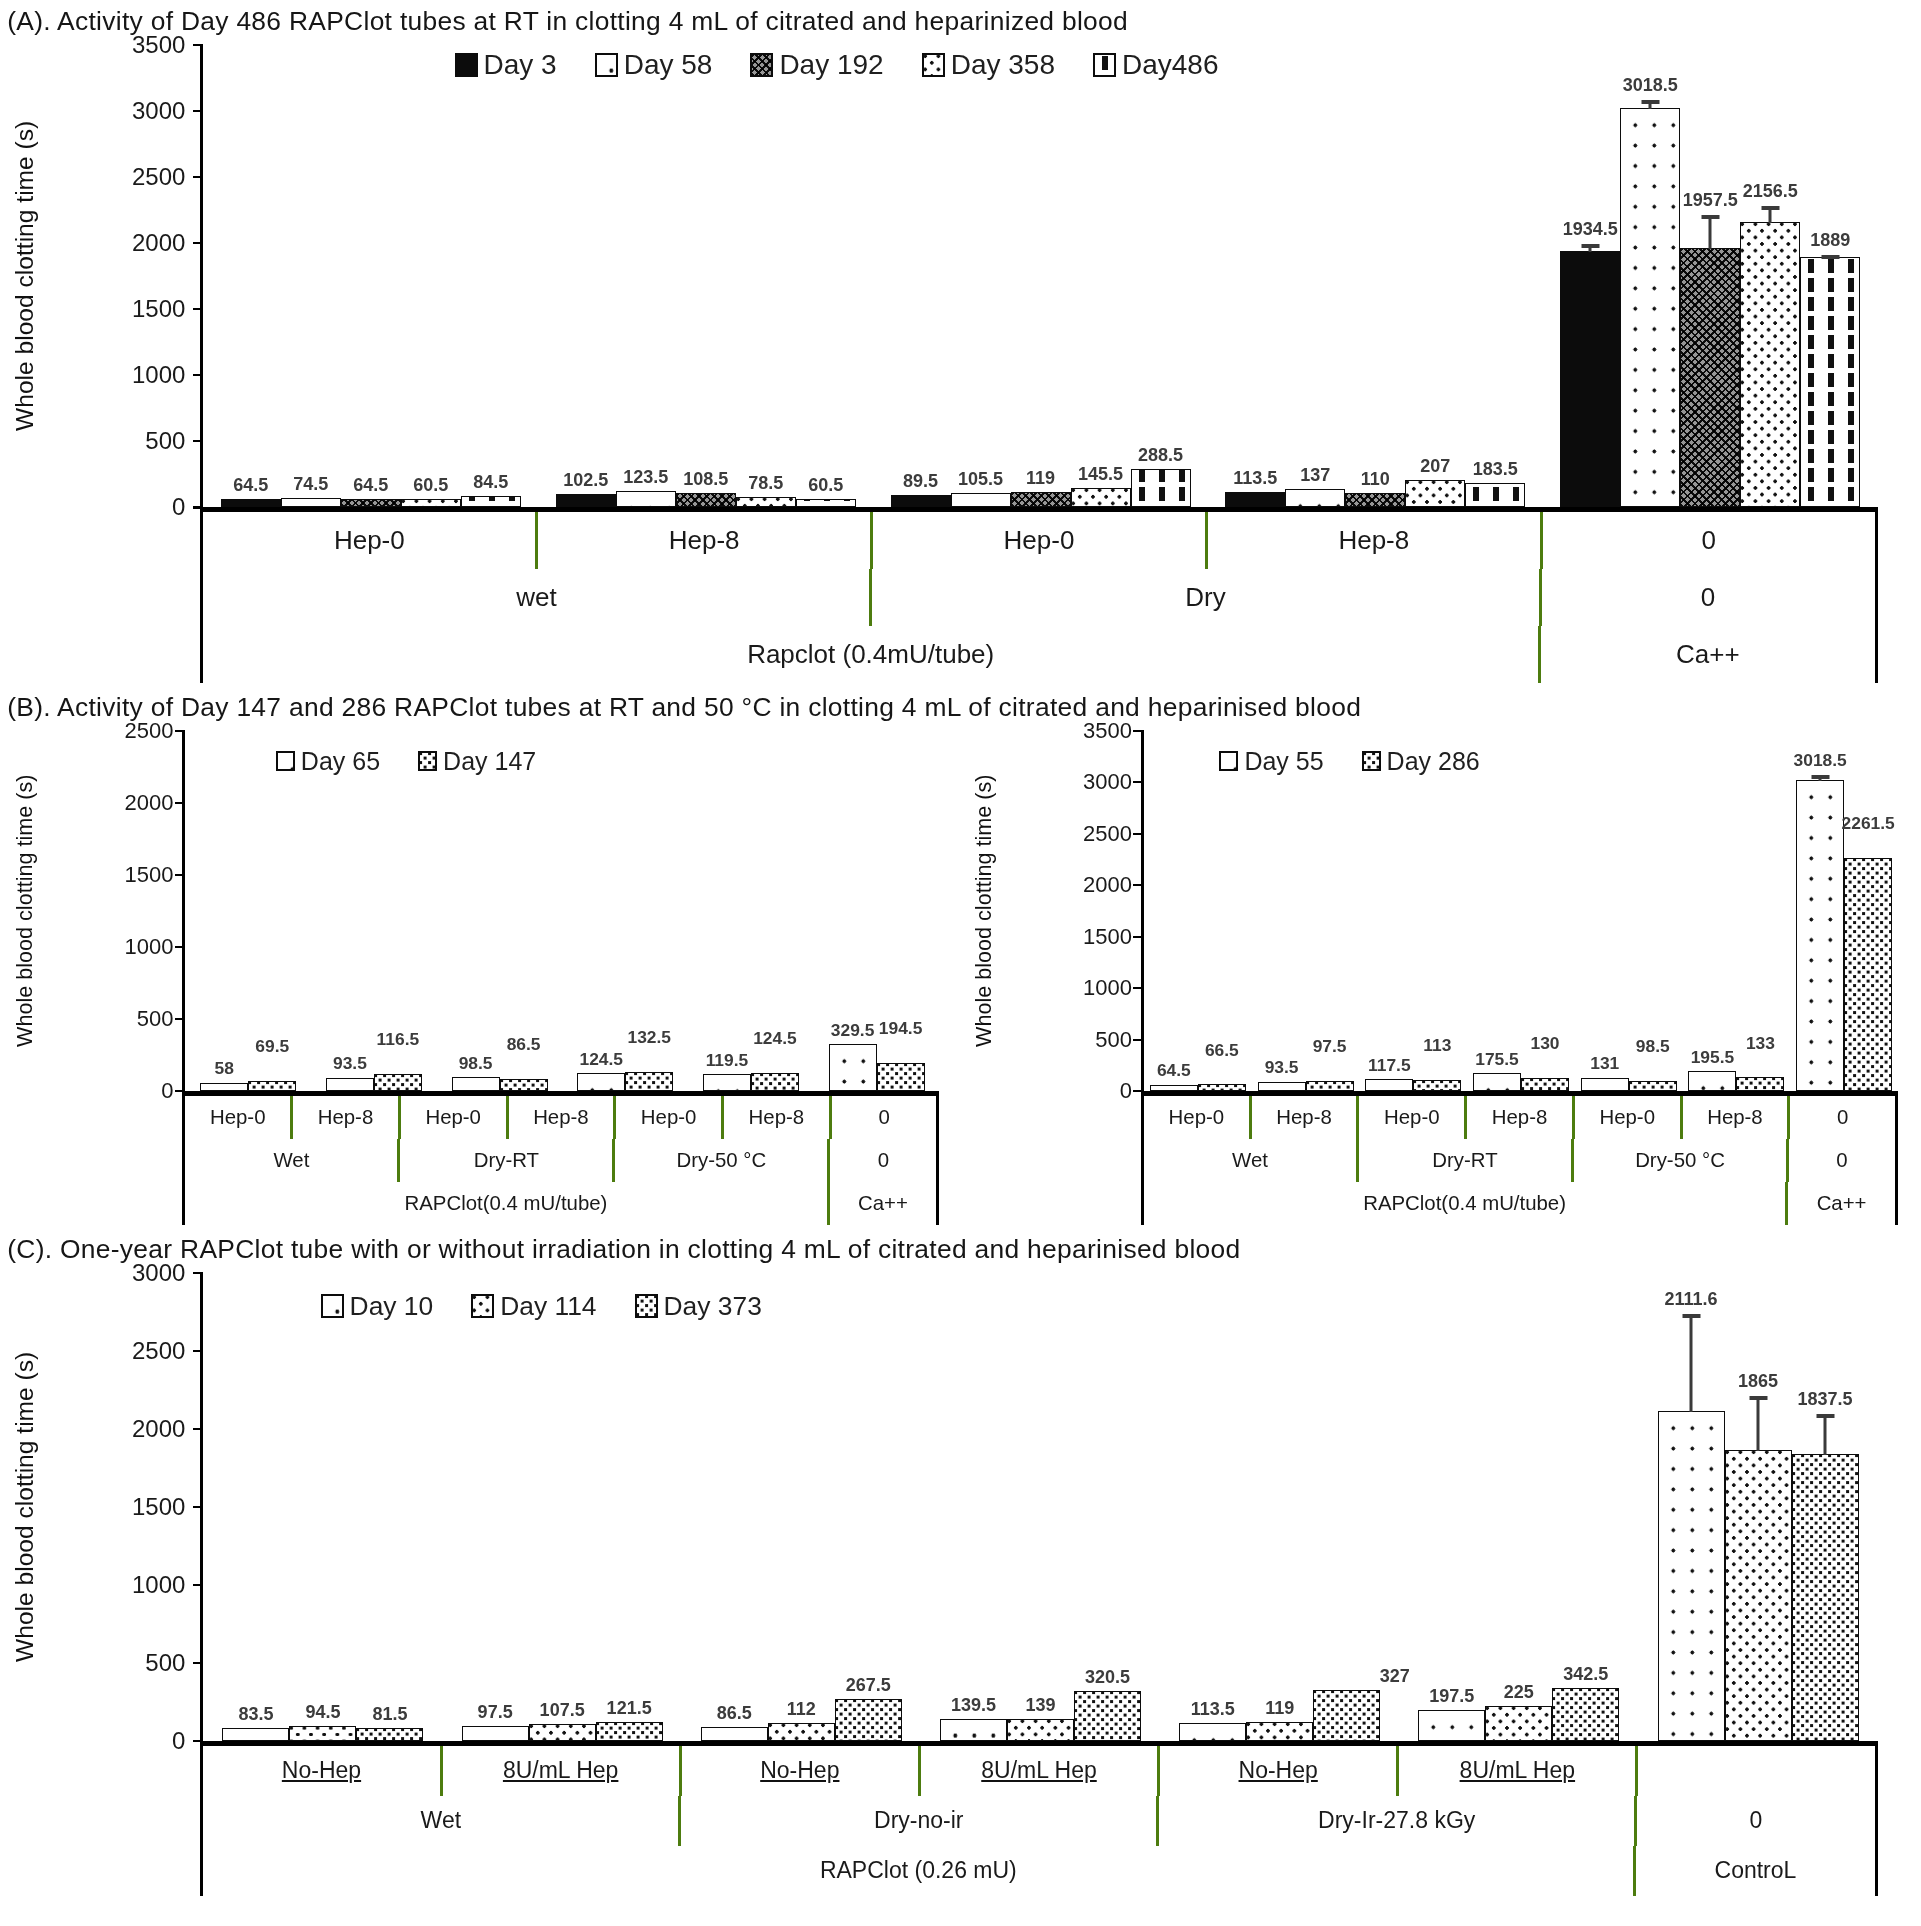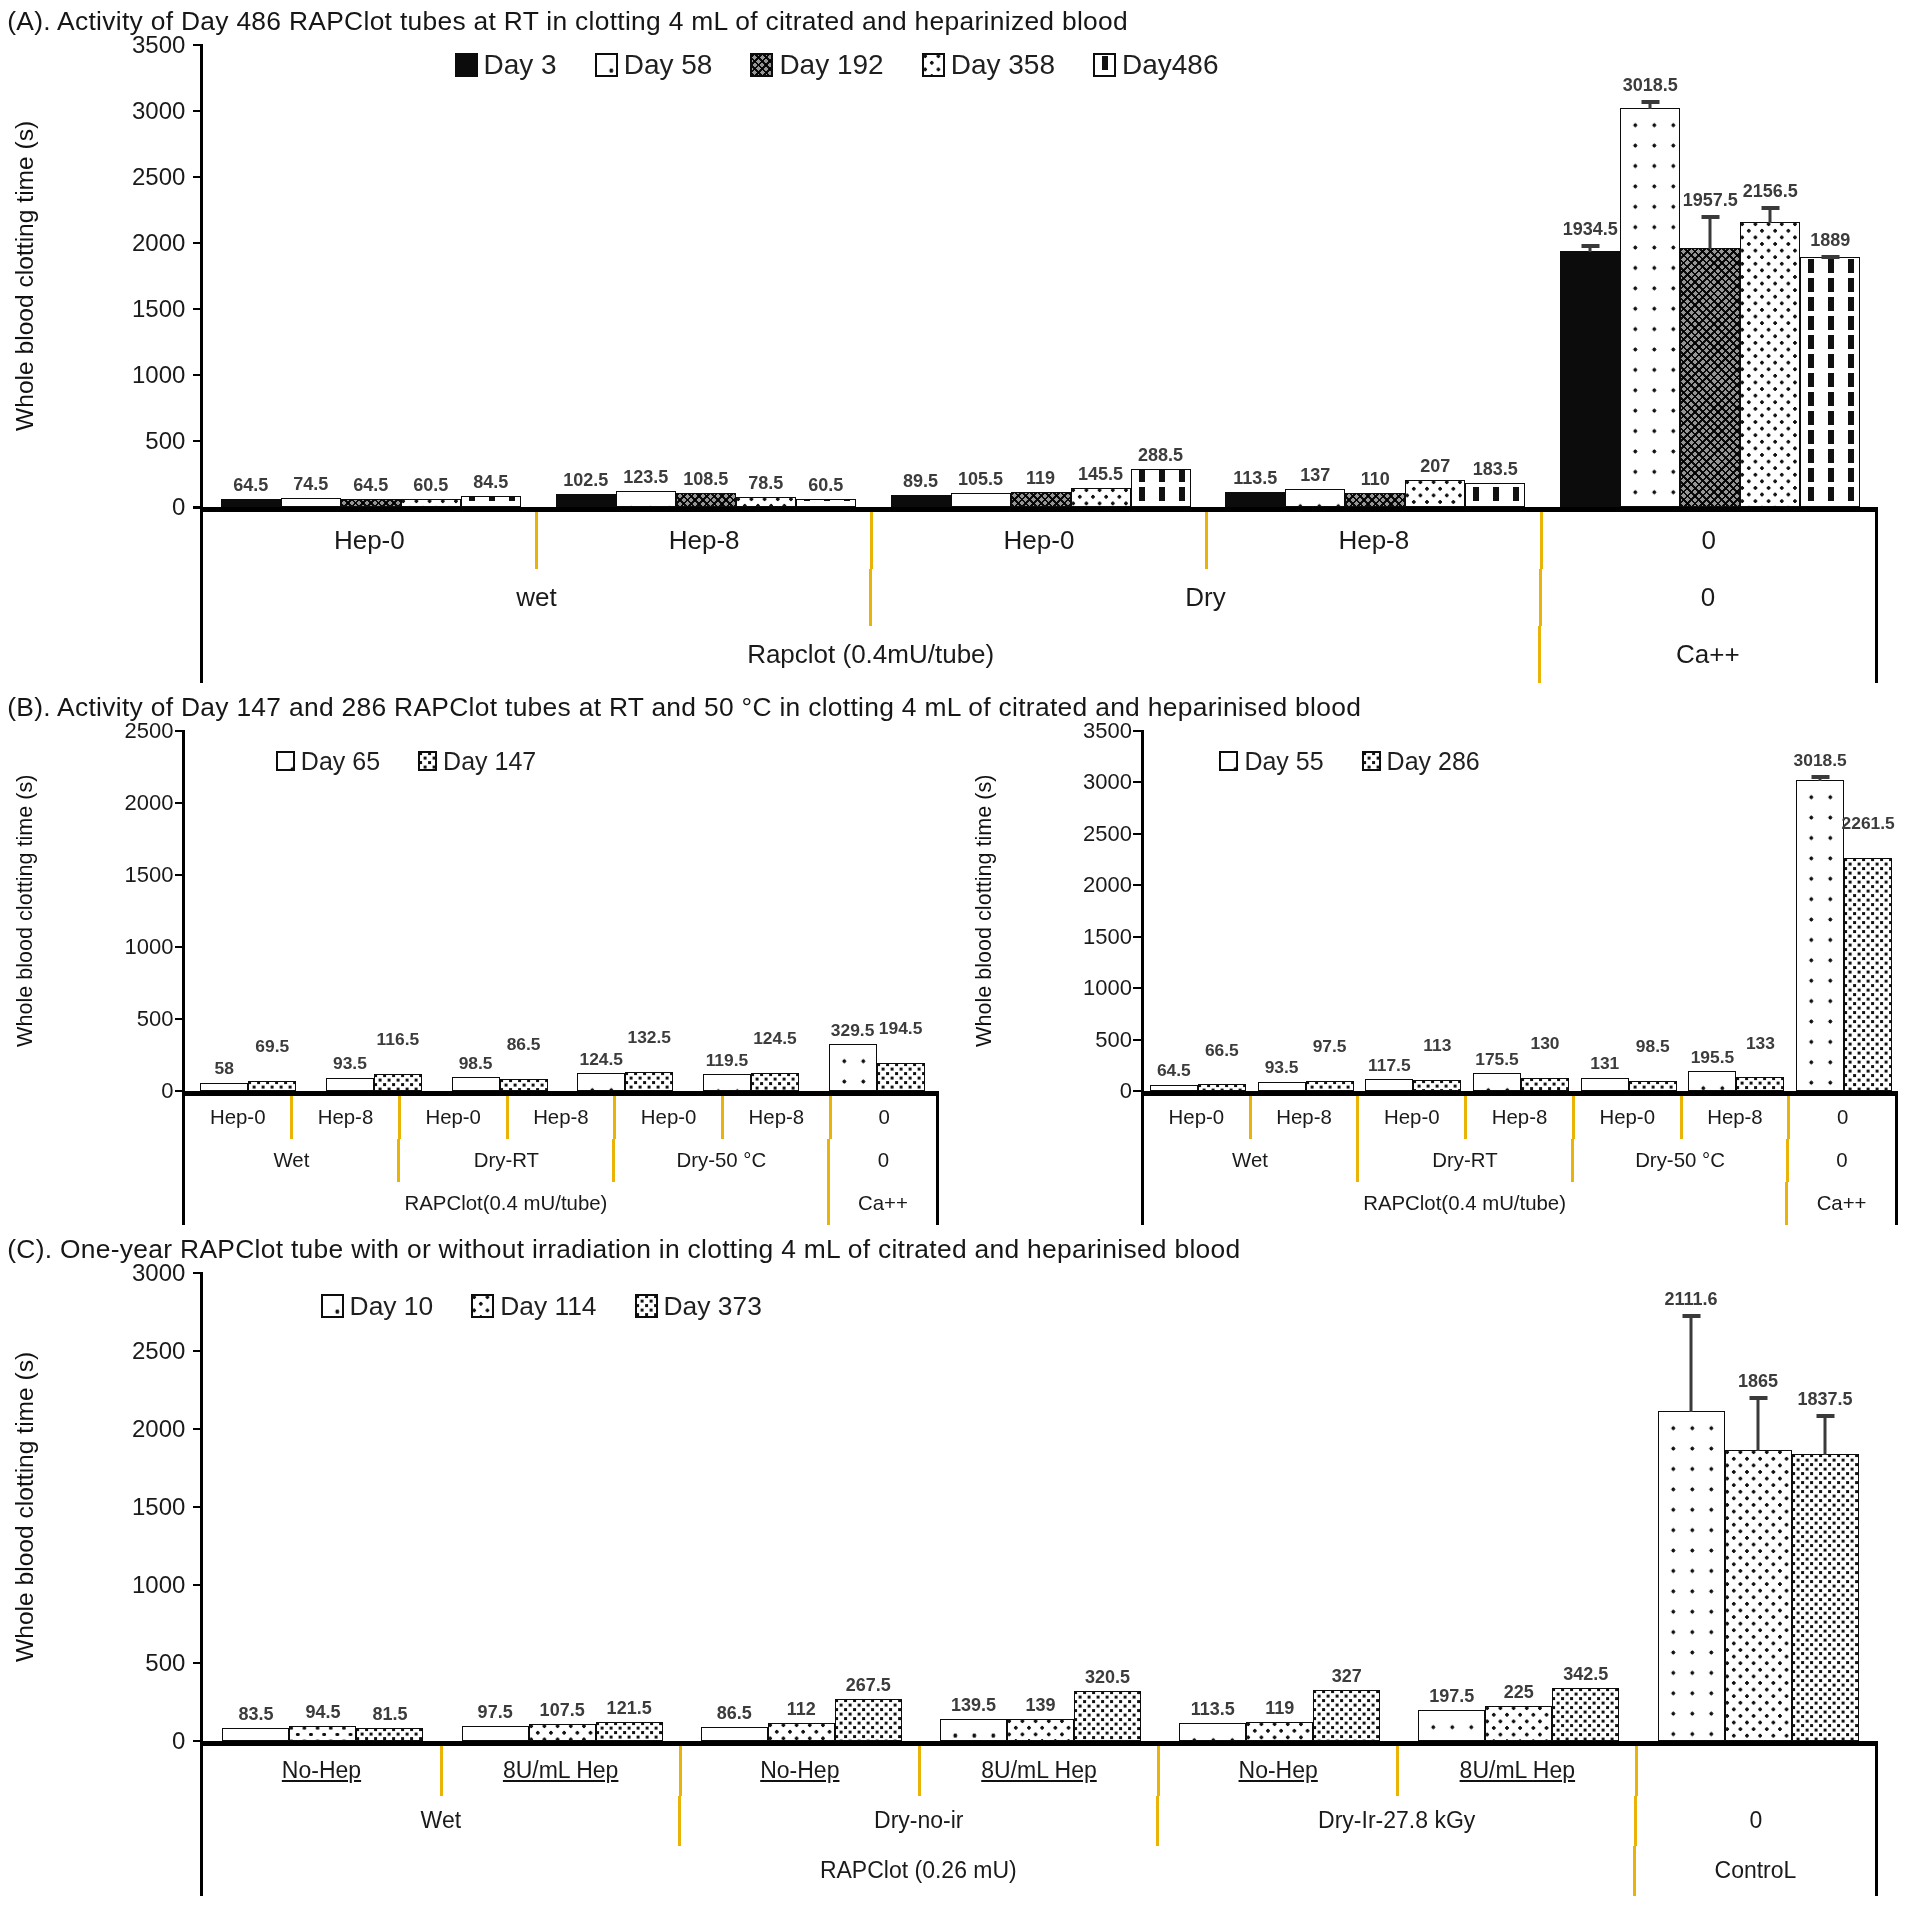--- a/index.html
+++ b/index.html
@@ -86,21 +86,21 @@
     border-left:3.6px solid #000;
     border-right:3.6px solid #000;
     box-sizing:content-box;
   }
   .xrow{display:flex;}
   .xcell{
     display:flex;align-items:center;justify-content:center;
     box-sizing:border-box;
     color:#1a1a1a;white-space:nowrap;
   }
-  .xcell.bdr{border-right:3px solid #eab308;}
+  .xcell.bdr{border-right:3px solid #4d7c0f;}
   
   .fA .xcell{font-size:26px;}
   .fB .xcell{font-size:20.4px;}
   .fB .ytick{font-size:22px;left:-90px;}
   .fB .ylab{font-size:21.6px;}
   .fB .lgtext{font-size:25px;}
   .fB .lmark{width:19px;height:20.4px;}
   .fB .vlabel{font-size:17.4px;}
   .fC .xcell{font-size:23px;}
   .fC .lgtext{font-size:26.4px;}
@@ -590,21 +590,21 @@
               </div>
             </div>
             <div class="group">
               <div class="bar pt-sdot" style="height: 17.7px; width: 67px;">
                 <div class="vlabel" style="bottom: calc(100% + 6px);">113.5</div>
               </div>
               <div class="bar pt-mdot" style="height: 18.6px; width: 67px;">
                 <div class="vlabel" style="bottom: calc(100% + 6px);">119</div>
               </div>
               <div class="bar pt-ddot" style="height: 51px; width: 67px;">
-                <div class="vlabel" style="bottom: calc(100% + 6px);">327</div>
+                <div class="vlabel" style="bottom: calc(100% + 6px); margin-left: 48px;">327</div>
               </div>
             </div>
             <div class="group">
               <div class="bar pt-sdot" style="height: 31px; width: 67px;">
                 <div class="vlabel" style="bottom: calc(100% + 6px);">197.5</div>
               </div>
               <div class="bar pt-mdot" style="height: 35px; width: 67px;">
                 <div class="vlabel" style="bottom: calc(100% + 6px);">225</div>
               </div>
               <div class="bar pt-ddot" style="height: 53px; width: 67px;">

